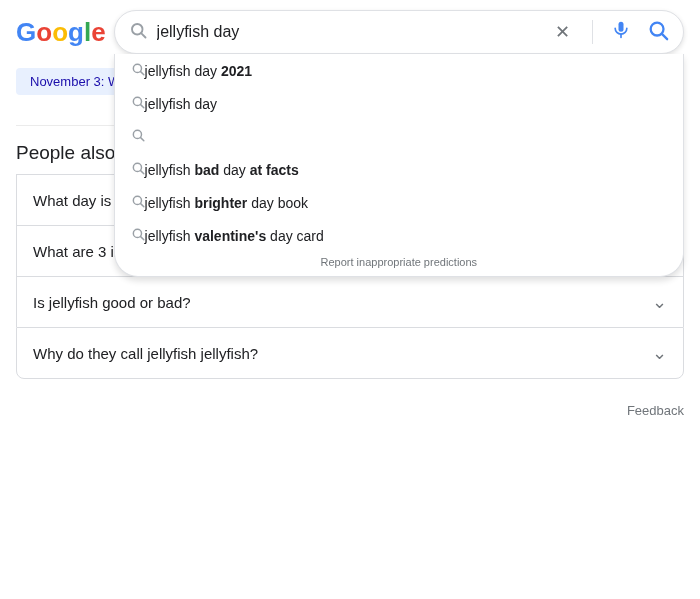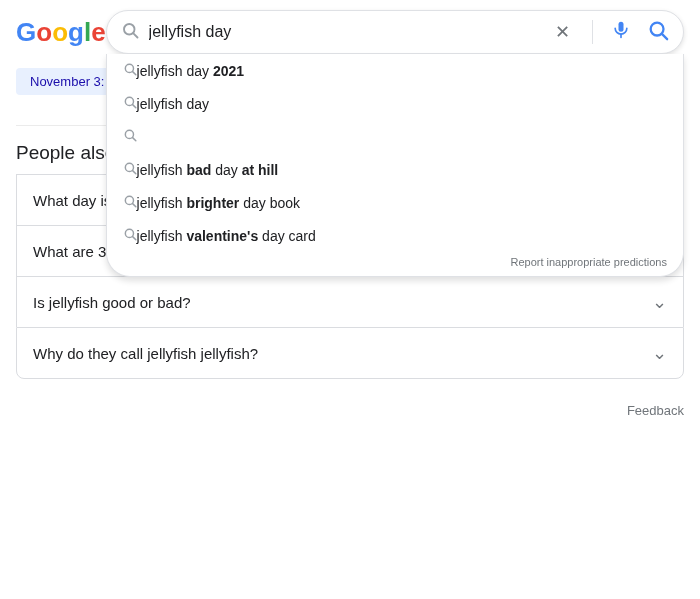--- a/index.html
+++ b/index.html
@@ -18,21 +18,21 @@
       align-items: center;
       padding: 10px 16px;
       background: #fff;
       position: relative;
       z-index: 200;
     }
 
     .logo {
       font-size: 26px;
       font-weight: bold;
-      margin-right: 0;
+      margin-right: 8px;
       white-space: nowrap;
       flex-shrink: 0;
     }
     .logo-g { color: #4285F4; }
     .logo-o1 { color: #EA4335; }
     .logo-o2 { color: #FBBC05; }
     .logo-g2 { color: #4285F4; }
     .logo-l { color: #34A853; }
     .logo-e { color: #EA4335; }
 
@@ -134,21 +134,21 @@
     }
 
     .autocomplete-text {
       flex: 1;
     }
     .autocomplete-text b {
       font-weight: bold;
     }
 
     .report-link {
-      text-align: right;
+      text-align: center;
       padding: 4px 16px 0 16px;
       font-size: 11px;
       color: #70757a;
       cursor: pointer;
     }
 
     
     .main-content {
       padding: 0 16px;
       margin-top: 4px;
@@ -337,21 +337,21 @@
         </span>
       </div>
 
       <div class="autocomplete-item">
         <span class="autocomplete-search-icon">
           <svg width="14" height="14" viewBox="0 0 24 24" fill="none" stroke="#9aa0a6" stroke-width="2.5" stroke-linecap="round" stroke-linejoin="round">
               <circle cx="11" cy="11" r="7"></circle>
               <line x1="16.5" y1="16.5" x2="22" y2="22"></line>
             </svg>
         </span>
-        <span class="autocomplete-text">jellyfish <b>bad</b> day <b>at hill</b></span>
+        <span class="autocomplete-text">jellyfish <b>bad</b> day <b>at facts</b></span>
       </div>
 
       <div class="autocomplete-item">
         <span class="autocomplete-search-icon">
           <svg width="14" height="14" viewBox="0 0 24 24" fill="none" stroke="#9aa0a6" stroke-width="2.5" stroke-linecap="round" stroke-linejoin="round">
               <circle cx="11" cy="11" r="7"></circle>
               <line x1="16.5" y1="16.5" x2="22" y2="22"></line>
             </svg>
         </span>
         <span class="autocomplete-text">jellyfish <b>brighter</b> day book</span>

